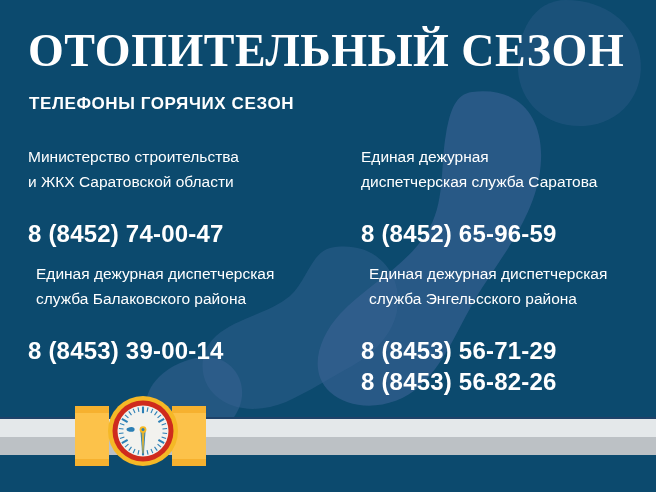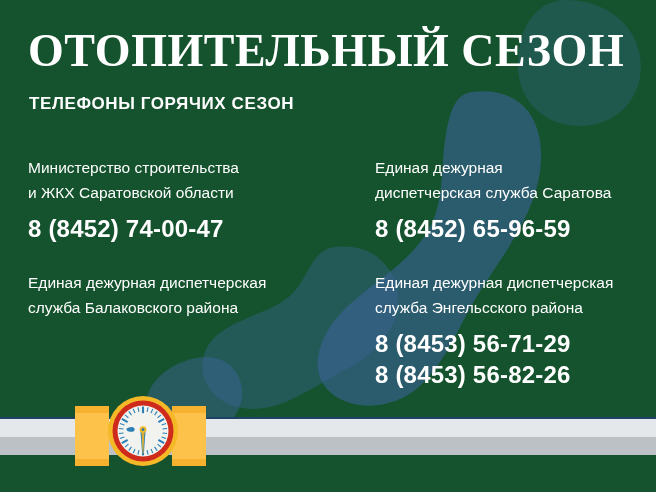--- a/index.html
+++ b/index.html
@@ -5,21 +5,21 @@
   html, body {
     margin: 0;
     padding: 0;
     background: #ffffff;
   }
   #poster {
     position: relative;
     width: 656px;
     height: 492px;
     overflow: hidden;
-    background: #14532d;
+    background: #0c4a6e;
     font-family: "Liberation Sans", sans-serif;
     -webkit-font-smoothing: antialiased;
   }
 
   
   .blob-layer {
     position: absolute;
     inset: 0;
     width: 656px;
     height: 492px;
@@ -49,29 +49,28 @@
     line-height: 22px;
     letter-spacing: 0.6px;
     color: #ffffff;
     white-space: nowrap;
   }
 
   
   .contacts {
     position: absolute;
     left: 0;
-    top: 155px;
+    top: 144px;
     width: 548px;
     display: grid;
     grid-template-columns: 318px 318px;
     column-gap: 0px;
     row-gap: 0px;
     padding-left: 28px;
     box-sizing: border-box;
-    gap: 14px;
   }
   .contact-block {
     padding-bottom: 12px;
   }
   .contact-block.col2 {
     padding-left: 15px;
   }
   .org-name {
     font-family: "Liberation Sans", sans-serif;
     font-weight: 400;
@@ -80,26 +79,26 @@
     color: #ffffff;
     white-space: pre-line;
   }
   .phone {
     font-family: "Liberation Sans", sans-serif;
     font-weight: 700;
     font-size: 24px;
     line-height: 31px;
     color: #ffffff;
     letter-spacing: 0.2px;
-    margin-top: 8px;
+    margin-top: 24px;
   }
   .phone + .phone {
     margin-top: 0px;
   }
-  .row2 .org-name { line-height: 25px; }
+  .row2 .org-name { line-height: 25px; margin-left: 8px; }
 
   
   .pipe-wrap {
     position: absolute;
     left: 0;
     top: 417px;
     width: 656px;
     height: 75px;
   }
   .pipe-shadowline {
@@ -191,20 +190,21 @@
 
     <div class="contact-block col2 row1">
       <div class="org-name">Единая дежурная
 диспетчерская служба Саратова</div>
       <div class="phone">8 (8452) 65-96-59</div>
     </div>
 
     <div class="contact-block col1 row2">
       <div class="org-name">Единая дежурная диспетчерская
 служба Балаковского района</div>
+      <div class="phone">8 (8453) 39-00-14</div>
     </div>
 
     <div class="contact-block col2 row2">
       <div class="org-name">Единая дежурная диспетчерская
 служба Энгельсского района</div>
       <div class="phone">8 (8453) 56-71-29</div>
       <div class="phone">8 (8453) 56-82-26</div>
     </div>
 
   </div>

